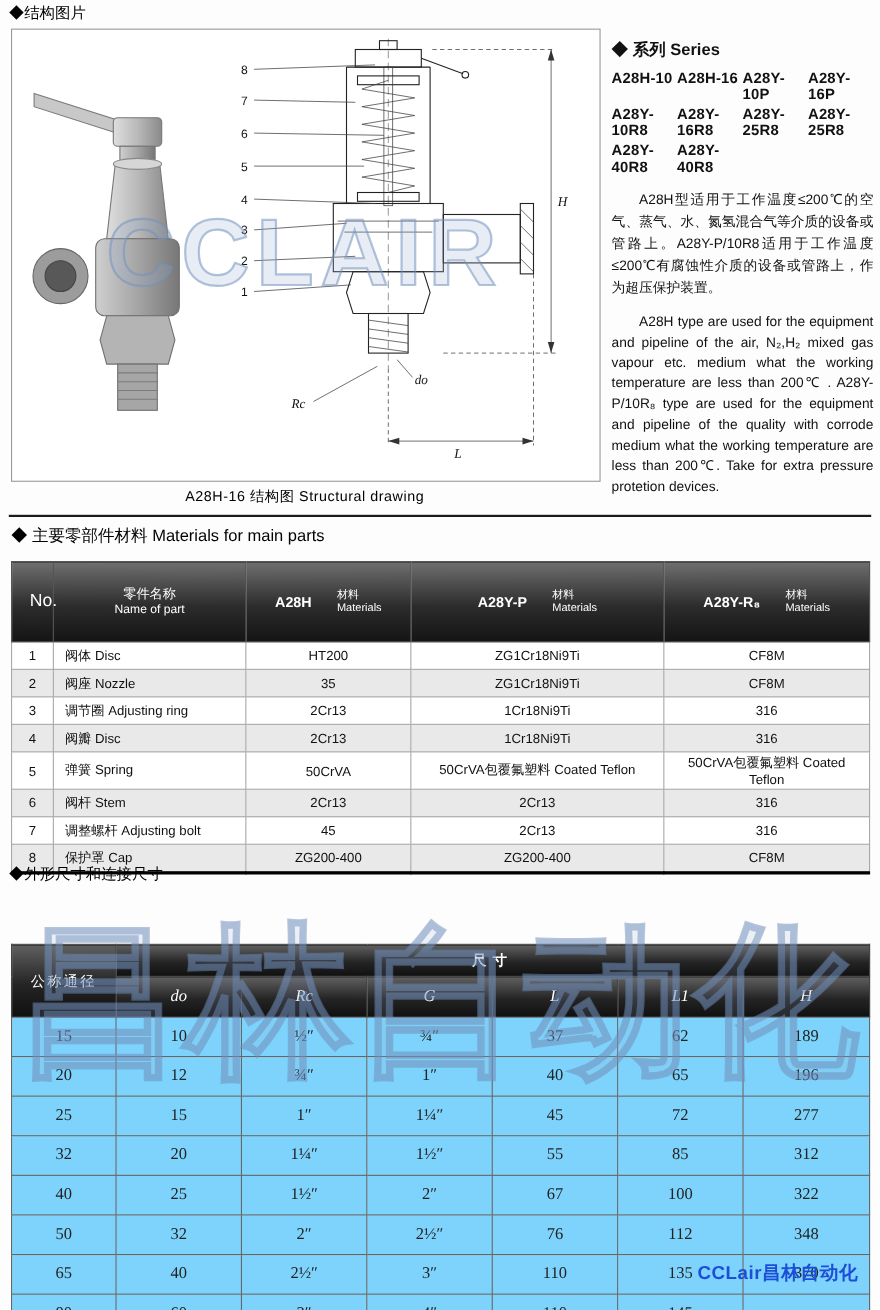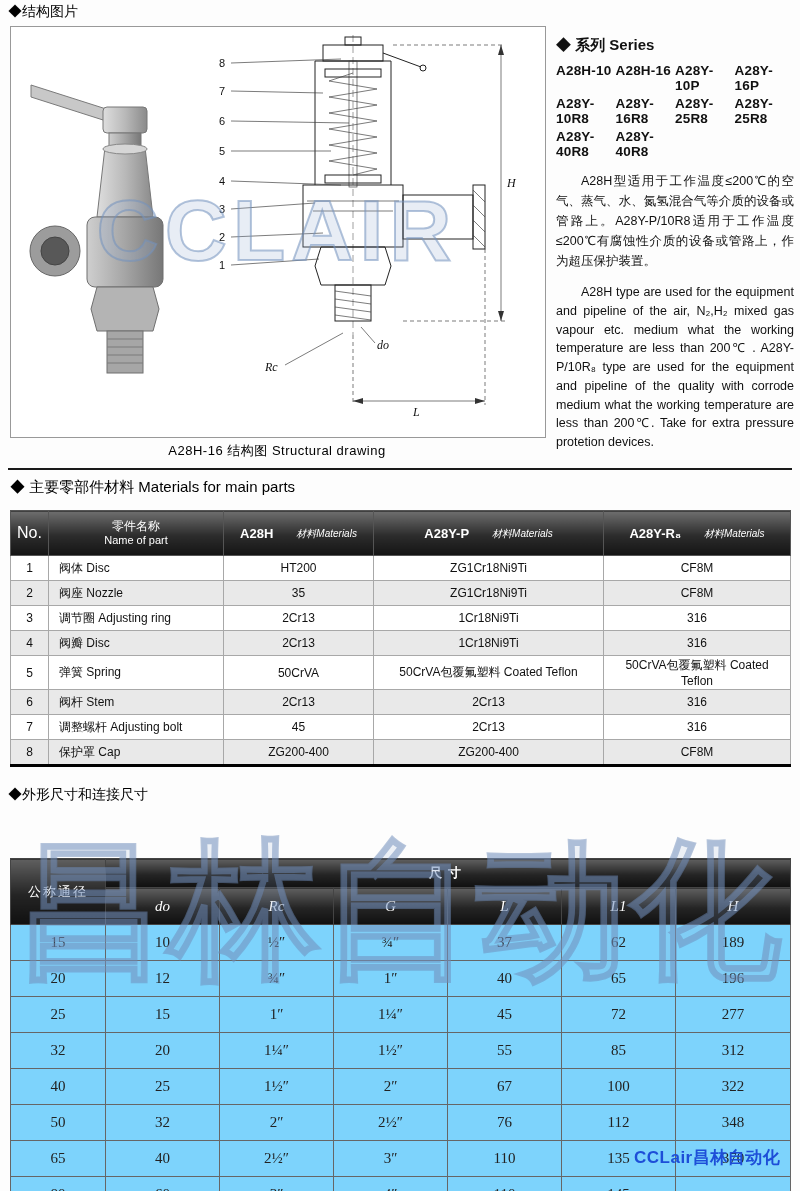--- a/index.html
+++ b/index.html
@@ -42,33 +42,33 @@
   .divider-top{position:absolute;left:8px;top:468px;width:784px;height:2px;background:#1a1a1a;}
 
   
   table{border-collapse:collapse;}
   .materials-table{
     position:absolute;left:10px;top:510px;width:780px;table-layout:fixed;
     border-bottom:3px solid #000;
   }
   .materials-table th{
     background:linear-gradient(180deg,#6e6e6e 0%,#2c2c2c 55%,#141414 100%);
-    color:#fff;border:1px solid #555;padding:2px;height:40px;font-weight:normal;margin-left:36px;
+    color:#fff;border:1px solid #555;padding:16px;height:40px;font-weight:normal;margin-left:36px;
   }
   .materials-table td{
     border:1px solid #a8a8a8;font-size:12px;height:22px;padding:1px 4px;
     text-align:center;background:#fff;
   }
   .materials-table tr.alt td{background:#e9e9e9;}
   .materials-table td.name-cell{text-align:left;padding-left:10px;}
   .hdr-two{line-height:1.15;font-size:12px;}
   .hdr-two .en{font-size:11px;}
   .model-wrap{display:flex;align-items:center;justify-content:center;gap:23px;}
   .model-name{font-size:13px;font-weight:bold;}
-  .mat-stack{display:flex;line-height:1.1;font-size:10px;text-align:left;font-style:italic;}
+  .mat-stack{display:flex;flex-direction:column;line-height:1.1;font-size:10px;text-align:left;}
   .seal-row td{height:38px;}
   .two-line{line-height:1.25;}
 
   
   .dim-table{
     position:absolute;left:10px;top:858px;width:780px;table-layout:fixed;
     border-bottom:3px solid #000;z-index:2;
   }
   .dim-table th{
     background:linear-gradient(180deg,#5f5f5f 0%,#242424 55%,#101010 100%);

